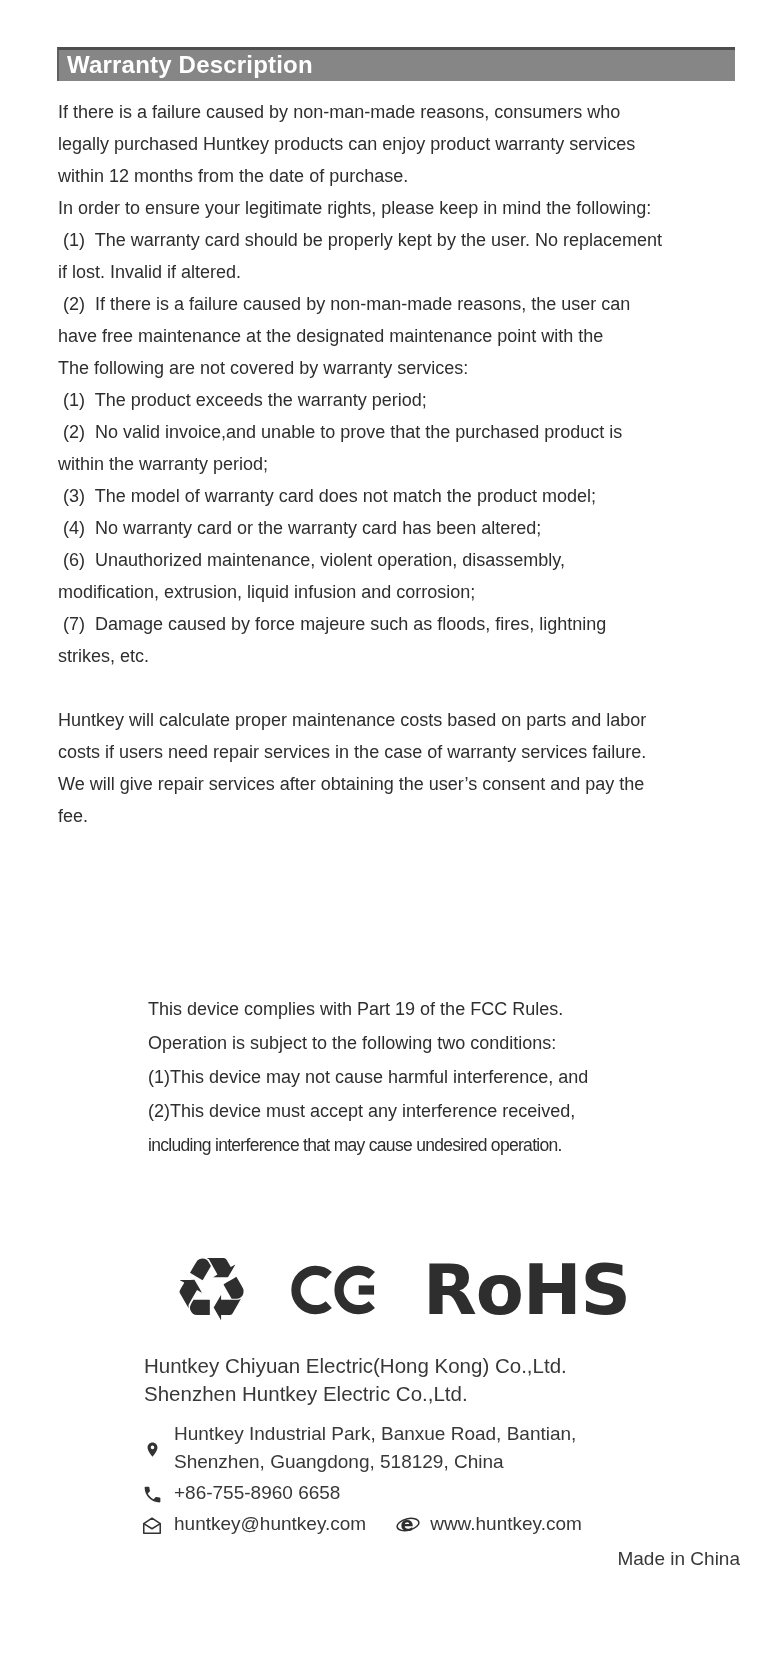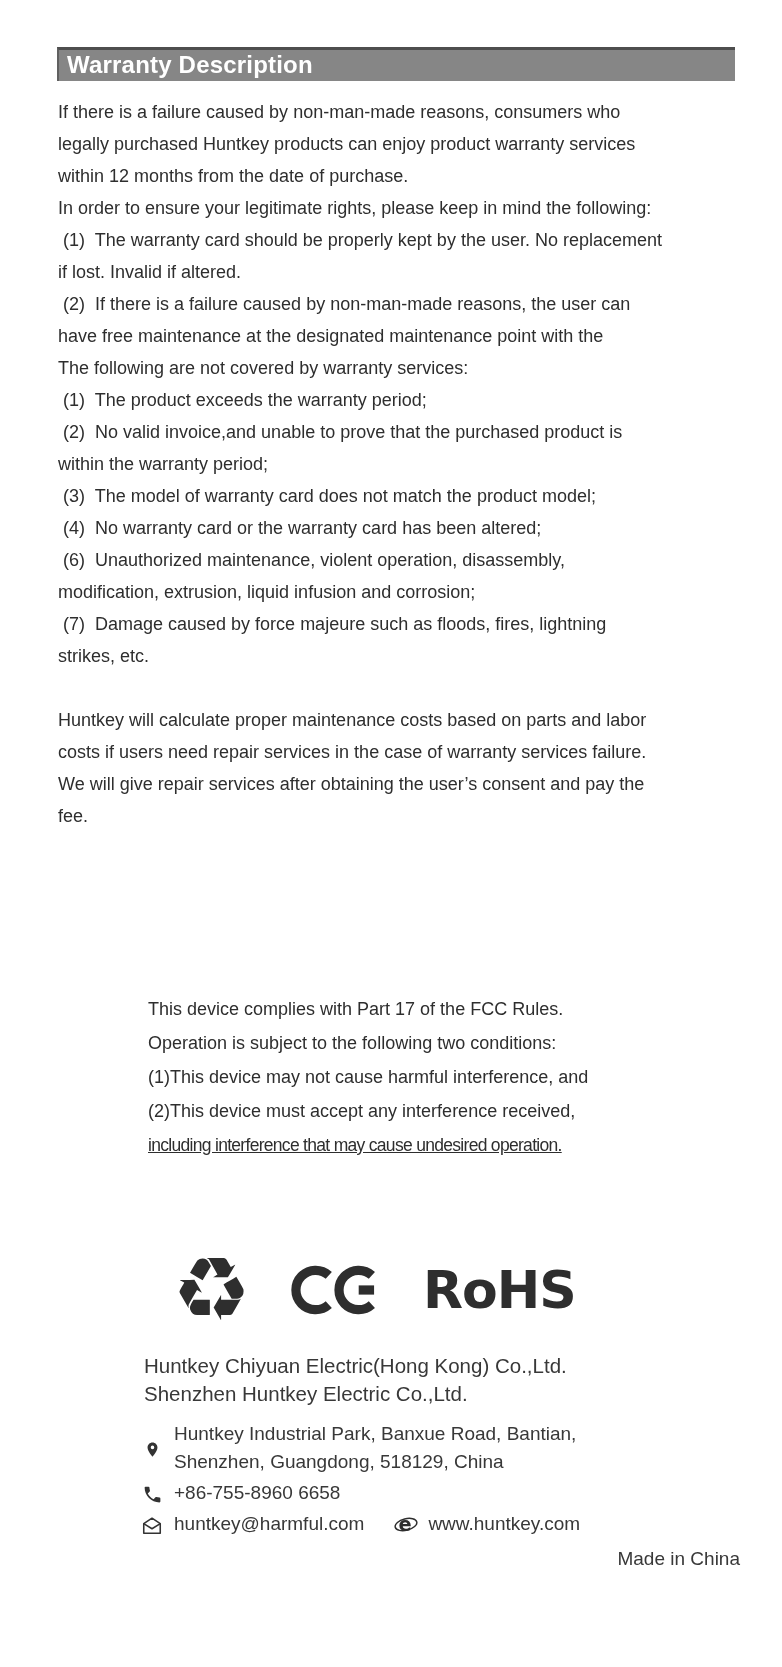--- a/index.html
+++ b/index.html
@@ -22,34 +22,34 @@
     position:absolute; left:58px; top:96px; width:695px;
     font-size:18px; line-height:32px;
   }
   .body-text .text-line { white-space:pre-wrap; min-height:32px; }
   
   .fcc-block {
     position:absolute; left:148px; top:992px; width:560px;
     font-size:18px; line-height:34px;
   }
   .fcc-block .text-line { white-space:pre-wrap; min-height:34px; }
-  .fcc-block .text-line:last-child { font-size:17.5px; letter-spacing:-0.7px;text-decoration:underline; }
+  .fcc-block .text-line:last-child { font-size:17.5px; letter-spacing:-0.7px; }
   
   .marks-row {
     position:absolute; left:172px; top:1244px; height:92px;
     display:flex; align-items:center;
   }
   .recycle-glyph {
     font-family:"DejaVu Sans", sans-serif; font-size:88px; line-height:1;
     color:#2e2e2e; margin-right:40px;
   }
   .ce-mark { margin-right:36px; }
   .ce-mark svg { display:block; }
   .rohs-text {
-    font-family:"DejaVu Sans", sans-serif; font-size:52px; font-weight:bold;
+    font-family:"DejaVu Sans", sans-serif; font-size:70px; font-weight:bold;
     letter-spacing:-1px; color:#2e2e2e; line-height:1;
   }
   
   .company-block {
     position:absolute; left:144px; top:1352px; width:560px;
     font-size:20.5px; line-height:28px; color:#383838;
   }
   
   .contact-block {
     position:absolute; left:140px; top:1420px; width:600px;
@@ -118,21 +118,21 @@
 
       <div class="text-line">costs if users need repair services in the case of warranty services failure.</div>
 
       <div class="text-line">We will give repair services after obtaining the user’s consent and pay the</div>
 
       <div class="text-line">fee.</div>
     </div>
 
   <div class="fcc-block">
 
-      <div class="text-line">This device complies with Part 17 of the FCC Rules.</div>
+      <div class="text-line">This device complies with Part 19 of the FCC Rules.</div>
 
       <div class="text-line">Operation is subject to the following two conditions:</div>
 
       <div class="text-line">(1)This device may not cause harmful interference, and</div>
 
       <div class="text-line">(2)This device must accept any interference received,</div>
 
       <div class="text-line">including interference that may cause undesired operation.</div>
     </div>
 
@@ -176,21 +176,21 @@
       <span>+86-755-8960 6658</span>
     </div>
 
     <div class="contact-row">
       <span class="icon-cell">
         <svg width="22" height="22" viewBox="0 0 24 24" aria-hidden="true">
           <path d="M3 9.5 L12 3.5 L21 9.5 V20 H3 Z" fill="none" stroke="#333333" stroke-width="1.7" stroke-linejoin="round"></path>
           <path d="M3 9.5 L12 15 L21 9.5" fill="none" stroke="#333333" stroke-width="1.7" stroke-linejoin="round"></path>
         </svg>
       </span>
-      <span>huntkey@harmful.com</span>
+      <span>huntkey@huntkey.com</span>
       <span class="website-cell">
         <span class="icon-cell">
           <svg width="26" height="24" viewBox="0 0 26 24" aria-hidden="true">
             <text x="5" y="19" font-size="21" font-weight="bold" font-family="DejaVu Sans, sans-serif" fill="#2e2e2e">e</text>
             <ellipse cx="13" cy="11.5" rx="12" ry="6.2" fill="none" stroke="#2e2e2e" stroke-width="1.6" transform="rotate(-14 13 11.5)"></ellipse>
           </svg>
         </span>
         <span>www.huntkey.com</span>
       </span>
     </div>

